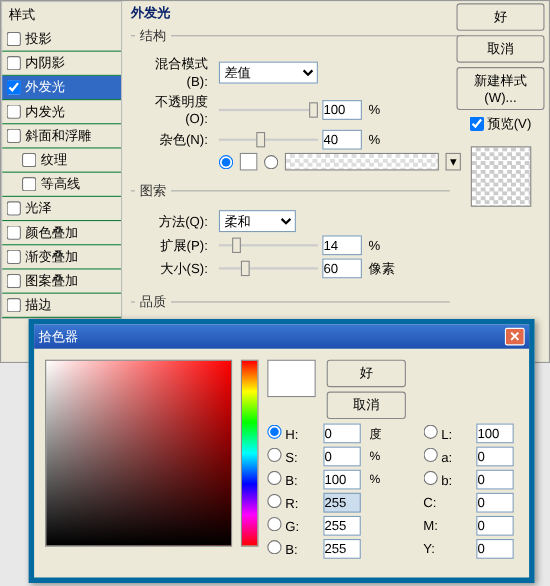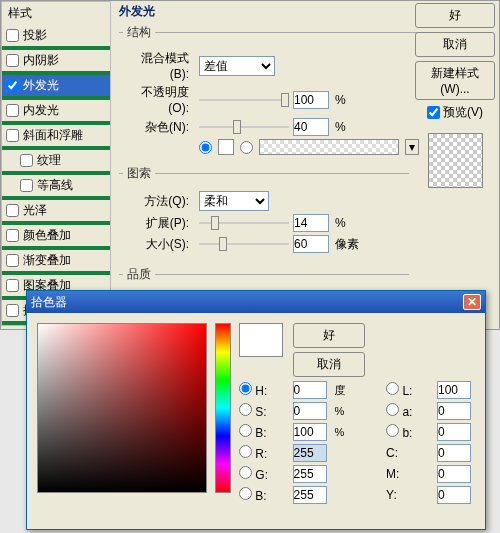--- a/index.html
+++ b/index.html
@@ -1,21 +1,21 @@
 <!DOCTYPE html>
 <html><head>
 <meta charset="utf-8">
 <style>
 *{box-sizing:border-box;margin:0;padding:0;font-family:"SimSun",Arial,sans-serif;font-size:12px}
 body{background:#e8e8e8;width:500px;height:533px;position:relative;overflow:hidden}
 .main-dialog{position:absolute;top:0;left:0;width:500px;height:330px;background:#ece9d8;border:1px solid #999}
 .sidebar{position:absolute;top:0;left:0;width:110px;background:#ece9d8;border:1px solid #bbb}
 .sidebar-header{padding:3px 6px;font-weight:normal;background:#ece9d8}
 .sidebar-sub{padding:3px 6px;border-bottom:1px solid #ccc}
-.sidebar-item{display:flex;align-items:center;padding:2px 4px;border-bottom:4px solid #15803d}
+.sidebar-item{display:flex;align-items:center;padding:2px 4px;border-bottom:1px solid #15803d}
 .sidebar-item.selected{background:#316ac5;color:#fff}
 .sidebar-item input{margin-right:4px}
 .sidebar-item.indent{padding-left:18px}
 .center{position:absolute;left:118px;top:0;width:290px}
 .center-title{color:#0a246a;font-weight:bold;padding:2px 0}
 fieldset{border:1px solid #ccc;border-top-color:#aaa;border-left:none;border-right:none;border-bottom:none;margin:2px 0;padding:6px 4px 8px}
 legend{color:#333;padding:0 4px}
 .row{display:flex;align-items:center;margin:3px 0;gap:4px}
 .row .lbl{width:72px;text-align:right;padding-right:6px}
 select{height:20px;border:1px solid #7f9db9;background:#fff;font-size:12px}
@@ -26,21 +26,21 @@
 .radio-row{display:flex;align-items:center;gap:6px;margin-left:76px}
 .colorbox{width:16px;height:16px;border:1px solid #888;background:#fff}
 .patternbox{width:140px;height:16px;border:1px solid #888;background:repeating-conic-gradient(#ddd 0 25%,#fff 0 50%) 0 0/8px 8px}
 .arrow{width:14px;height:16px;border:1px solid #888;background:#ece9d8;display:flex;align-items:center;justify-content:center}
 .contour{width:28px;height:28px;border:1px solid #888;background:linear-gradient(135deg,#fff 0%,#888 100%)}
 .checkbox-label{display:flex;align-items:center;gap:3px}
 .right-panel{position:absolute;right:4px;top:0;width:80px;display:flex;flex-direction:column;gap:4px;padding-top:2px}
 .btn{background:#ece9d8;border:1px solid #888;border-radius:3px;padding:3px 6px;text-align:center;cursor:pointer}
 .preview-box{width:55px;height:55px;margin:8px auto;background:repeating-conic-gradient(#ccc 0 25%,#fff 0 50%) 0 0/8px 8px;border:1px solid #888}
 
-.picker{position:absolute;left:26px;top:290px;width:460px;height:240px;background:#ece9d8;border:1px solid #0369a1;box-shadow:2px 2px 6px rgba(0,0,0,0.4)}
+.picker{position:absolute;left:26px;top:290px;width:460px;height:240px;background:#ece9d8;border:5px solid #0369a1;box-shadow:2px 2px 6px rgba(0,0,0,0.4)}
 .titlebar{height:22px;background:linear-gradient(#3b77d3,#1e4fb0);color:#fff;display:flex;align-items:center;padding:0 4px;justify-content:space-between}
 .closebtn{width:18px;height:16px;background:#e2694a;border:1px solid #fff;color:#fff;display:flex;align-items:center;justify-content:center;font-weight:bold;border-radius:2px}
 .picker-body{display:flex;padding:10px;gap:8px}
 .sat-field{width:170px;height:170px;background:linear-gradient(to top,#000,transparent),linear-gradient(to right,#fff,#ff0000);border:1px solid #888;position:relative}
 .hue-strip{width:16px;height:170px;background:linear-gradient(to bottom,#f00,#ff0,#0f0,#0ff,#00f,#f0f,#f00);border:1px solid #888}
 .picker-right{flex:1;display:flex;flex-direction:column;gap:4px}
 .picker-buttons{display:flex;flex-direction:column;gap:4px;align-items:flex-end}
 .picker-buttons .btn{width:72px}
 .swatch{width:44px;height:34px;border:1px solid #888;background:#fff}
 .hsb-grid{display:grid;grid-template-columns:auto 38px auto 12px auto 38px;gap:3px 4px;align-items:center}
@@ -104,21 +104,21 @@
       </div>
   </div>
 
   <div class="center">
     <div class="center-title">外发光</div>
 
     <fieldset>
       <legend>结构</legend>
       <div class="row">
         <span class="lbl">混合模式(B):</span>
-        <select style="width:76px"><option>差值</option></select>
+        <select style="width:90px"><option>差值</option></select>
       </div>
       <div class="row">
         <span class="lbl">不透明度(O):</span>
         <div class="slider">
             <div class="thumb" style="left:82px"></div>
           </div>
         <input class="num" value="100" style="">
         <span class="pct">%</span>
       </div>
       <div class="row">

